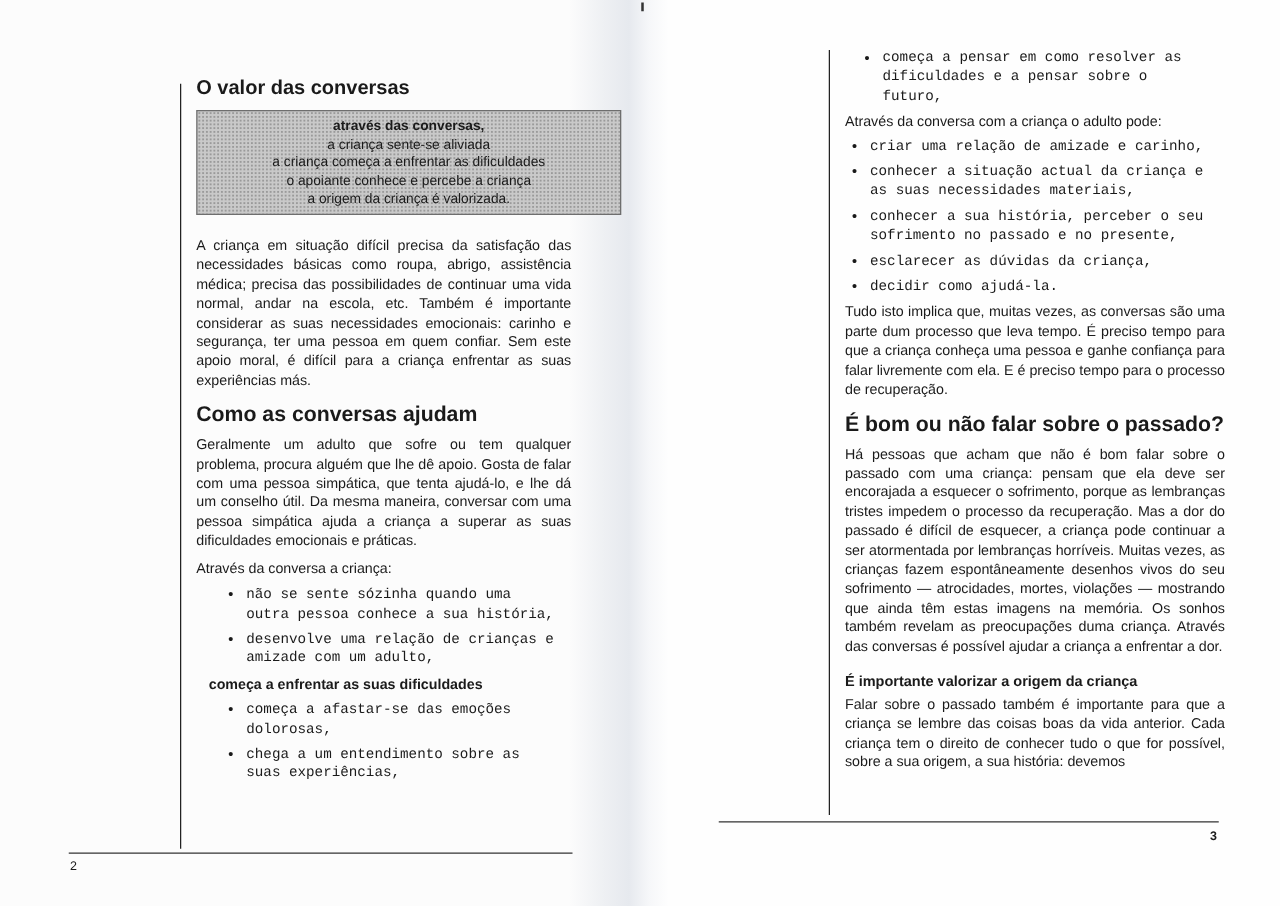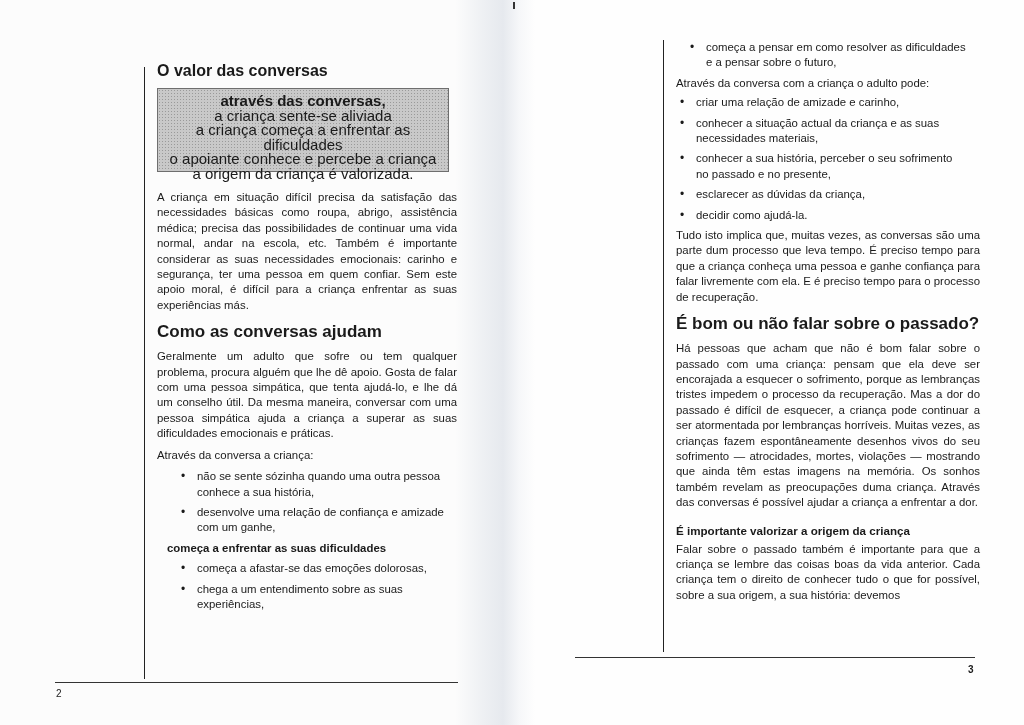--- a/index.html
+++ b/index.html
@@ -24,32 +24,32 @@
 
   .col { position: absolute; font-size: 11.4px; line-height: 15.4px; }
   .col-left { left: 157px; top: 62px; width: 300px; }
   .col-right { left: 676px; top: 40px; width: 304px; }
 
   h1 { font-size: 16px; font-weight: bold; margin: 0 0 8px 0; line-height: 18px; }
   h2 { font-size: 17px; font-weight: bold; margin: 10px 0 8px 0; line-height: 18px; }
   h3 { font-size: 11.6px; font-weight: bold; margin: 10px 0 4px 0; line-height: 15px; }
 
   .callout {
-    margin: 6px 0 18px 0; width: 292px; height: 84px;
+    margin: 6px 0 18px 0; width: 340px; height: 84px;
     background-color: #c9c9c9;
     background-image: radial-gradient(#9a9a9a 0.6px, transparent 0.7px);
     background-size: 3px 3px;
     border: 1px solid #6e6e6e;
-    text-align: center; font-size: 15px; line-height: 14.6px;
+    text-align: center; font-size: 11px; line-height: 14.6px;
     padding-top: 5px; box-sizing: border-box;
   }
   .callout .lead { font-weight: bold; }
 
   p { margin: 0 0 6px 0; text-align: justify; }
-  ul { margin: 0 12px 4px 0; padding: 0; list-style: none; }
+  ul { margin: 0 12px 4px 0; padding: 0; list-style: none; font-family: Liberation Mono, monospace; }
   ul li { position: relative; padding-left: 20px; margin-bottom: 5px; }
   ul li::before { content: "\2022"; position: absolute; left: 4px; top: 0; font-size: 12px; }
   .indent { padding-left: 10px; }
   .indent ul li { padding-left: 30px; }
   .indent ul li::before { left: 14px; }
   .sub-head { font-weight: bold; margin: 0 0 5px 0; }
 
   .footer-rule { position: absolute; height: 1px; background: #333; }
   .fr-left { left: 55px; top: 682px; width: 403px; }
   .fr-right { left: 575px; top: 657px; width: 400px; }
@@ -77,21 +77,21 @@
     <div>o apoiante conhece e percebe a criança</div>
     <div>a origem da criança é valorizada.</div>
   </div>
   <p>A criança em situação difícil precisa da satisfação das necessidades básicas como roupa, abrigo, assistência médica; precisa das possibilidades de continuar uma vida normal, andar na escola, etc. Também é importante considerar as suas necessidades emocionais: carinho e segurança, ter uma pessoa em quem confiar. Sem este apoio moral, é difícil para a criança enfrentar as suas experiências más.</p>
   <h2>Como as conversas ajudam</h2>
   <p>Geralmente um adulto que sofre ou tem qualquer problema, procura alguém que lhe dê apoio. Gosta de falar com uma pessoa simpática, que tenta ajudá-lo, e lhe dá um conselho útil. Da mesma maneira, conversar com uma pessoa simpática ajuda a criança a superar as suas dificuldades emocionais e práticas.</p>
   <p>Através da conversa a criança:</p>
   <div class="indent">
     <ul>
       <li>não se sente sózinha quando uma outra pessoa conhece a sua história,</li>
-      <li>desenvolve uma relação de confiança e amizade com um ganhe,</li>
+      <li>desenvolve uma relação de crianças e amizade com um adulto,</li>
     </ul>
     <div class="sub-head">começa a enfrentar as suas dificuldades</div>
     <ul>
       <li>começa a afastar-se das emoções dolorosas,</li>
       <li>chega a um entendimento sobre as suas experiências,</li>
     </ul>
   </div>
 </div>
 
 <div class="col col-right">

